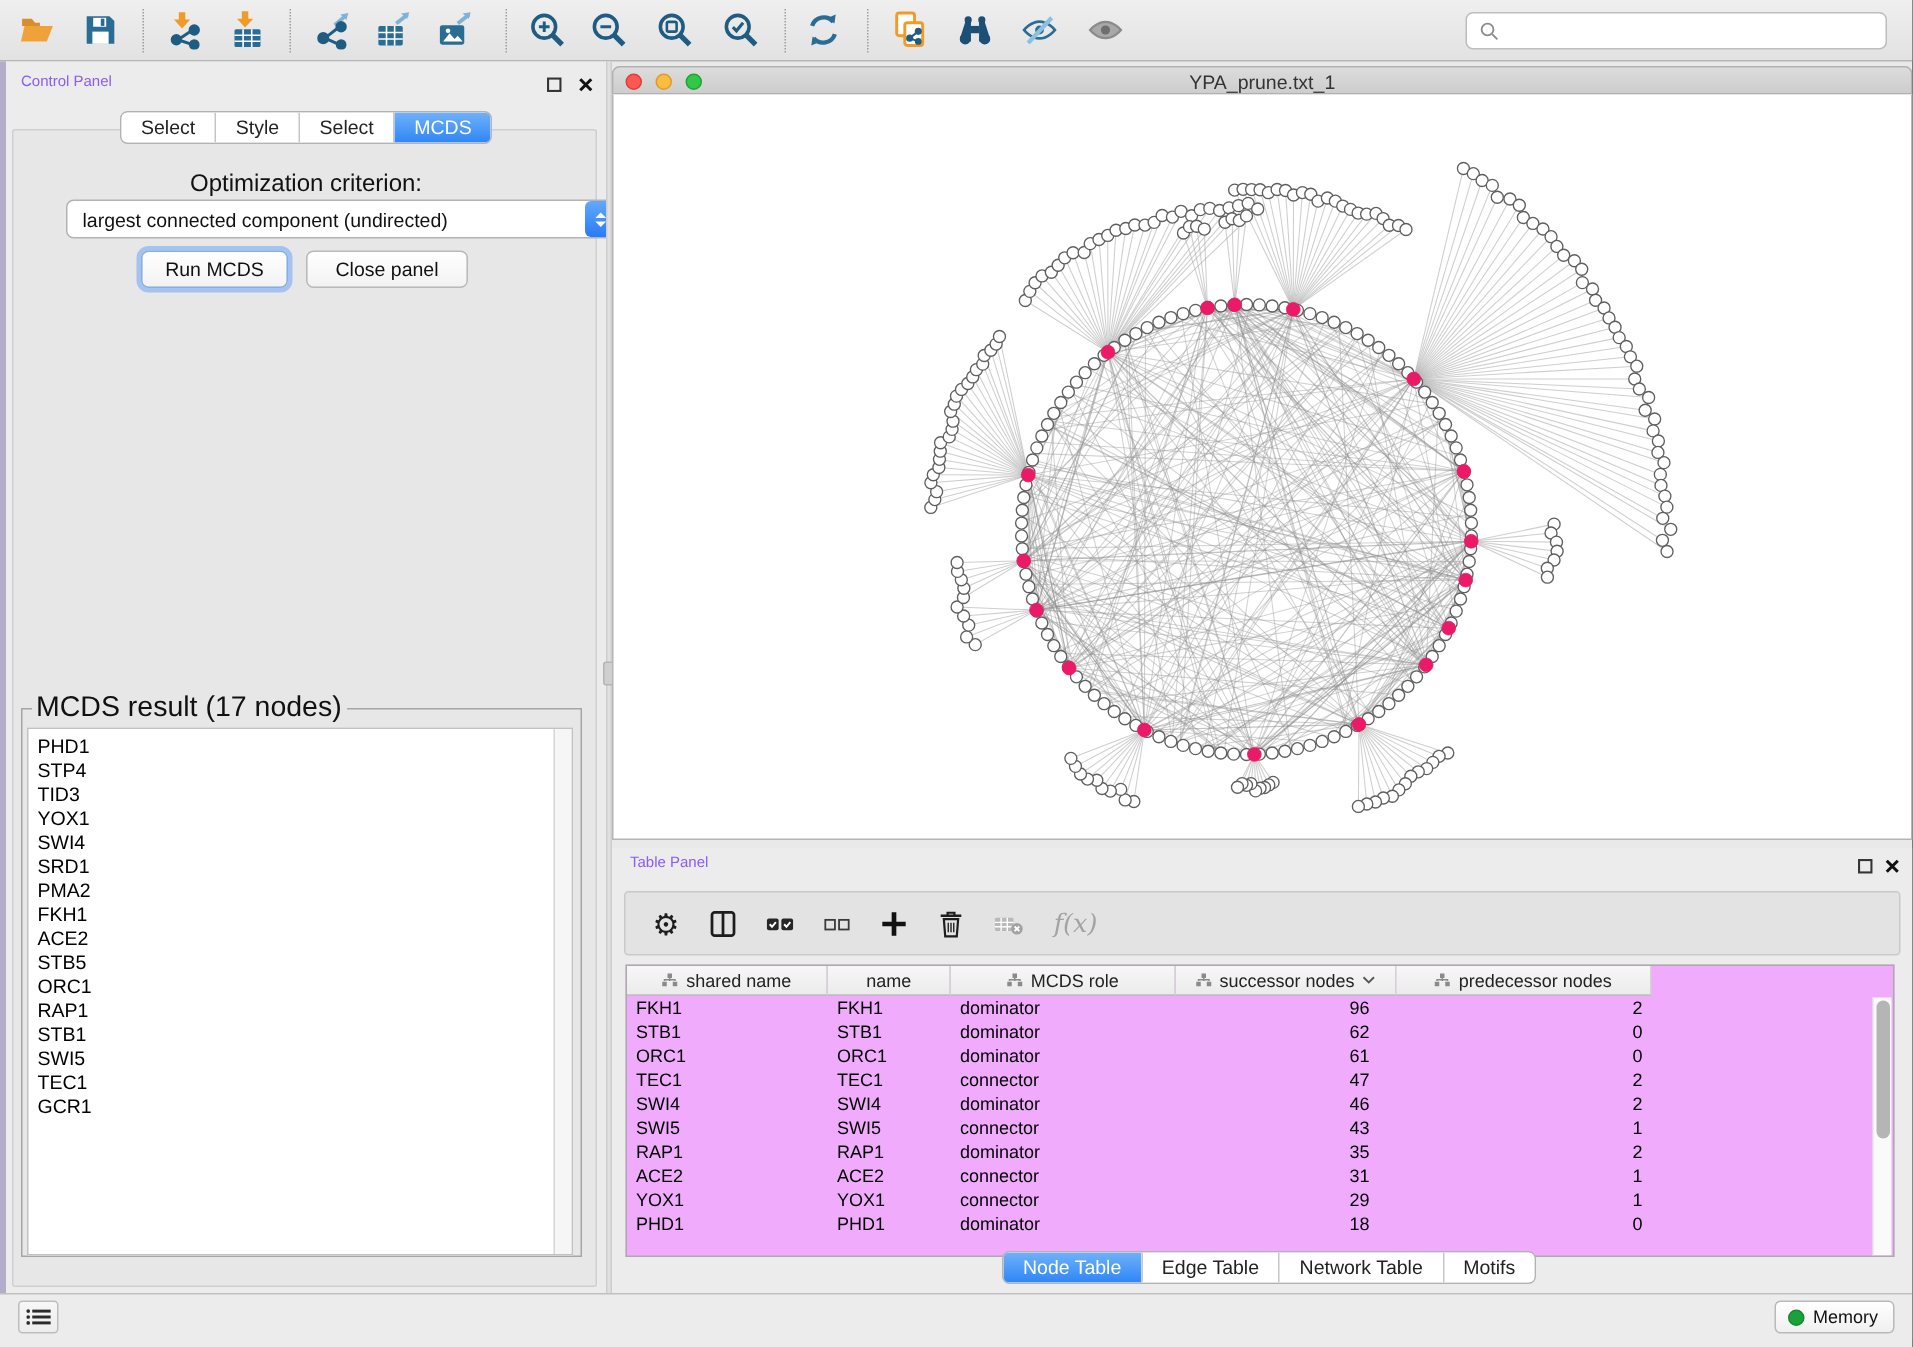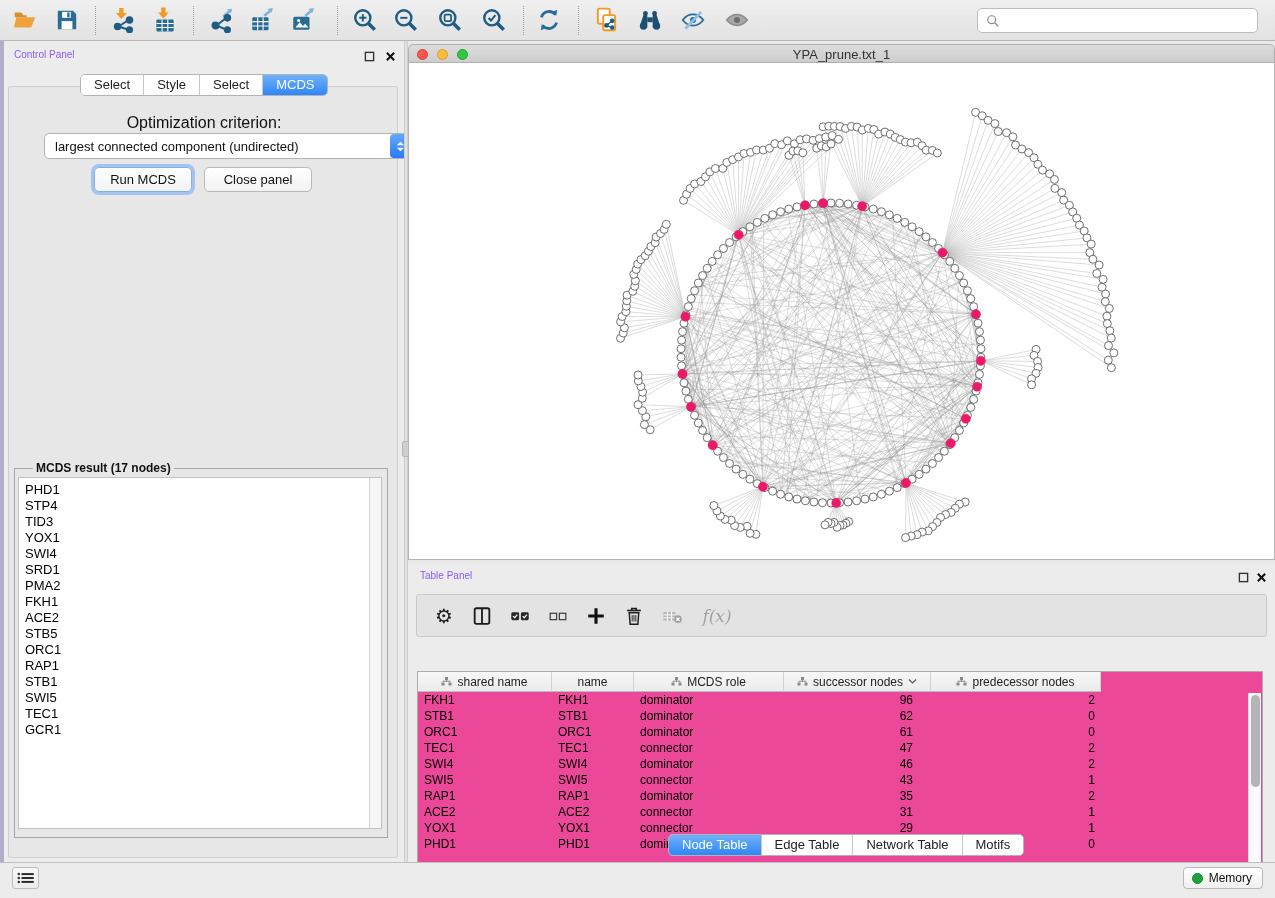--- a/index.html
+++ b/index.html
@@ -46,21 +46,21 @@
     background:linear-gradient(#62a9fb,#2a7bf6); display:flex; flex-direction:column;
     align-items:center; justify-content:center; gap:1px; }
   .btn { position:absolute; top:126px; height:25px; background:linear-gradient(#ffffff,#f2f2f2);
     border:1px solid #b9b9b9; border-radius:5px; font-size:13px; color:#111;
     display:flex; align-items:center; justify-content:center; font-family:"Liberation Sans",sans-serif; }
   #run-btn { left:90px; width:98px; border-color:#85aee2;
     box-shadow:0 0 0 3px rgba(110,165,250,.55); }
   #close-btn { left:200px; width:108px; }
   #mcds-fieldset { position:absolute; left:10px; top:420px; width:374px; height:377px;
     border:1px solid #a6a6a6; }
-  #mcds-fieldset legend { font-size:12px; color:#111; margin-left:18px; padding:0 3px;font-weight:bold; }
+  #mcds-fieldset legend { font-size:19px; color:#111; margin-left:6px; padding:0 3px; }
   #mcds-list { position:absolute; left:3px; top:2px; width:364px; height:352px;
     background:#fff; border:1px solid #c2c2c2; overflow:hidden; }
   #mcds-scroll { position:absolute; right:0; top:0; width:12px; height:100%;
     background:#f6f6f6; border-left:1px solid #d6d6d6; }
   .mcds-item { font-size:13px; line-height:16px; padding-left:6px; color:#000; }
   #mcds-items { padding-top:4px; }
   
   #v-splitter { position:absolute; left:404px; top:41px; width:4px; height:821px; background:#e0e0e0;
     border-left:1px solid #cdcdcd; border-right:1px solid #cdcdcd; }
   #v-handle { position:absolute; left:-3px; top:400px; width:8px; height:16px;
@@ -81,21 +81,21 @@
   
   #table-panel { position:absolute; left:408px; top:565px; width:867px; height:297px; background:#ececec; }
   #tp-toolbar { position:absolute; left:8px; top:29px; width:851px; height:43px;
     background:#e3e3e3; border:1px solid #c9c9c9; border-radius:3px; display:flex;
     align-items:center; gap:12px; padding-left:14px; }
   .tp-icon { width:26px; height:26px; display:flex; align-items:center; justify-content:center; }
   .tp-icon svg { width:22px; height:22px; }
   #gear-glyph { font-family:"DejaVu Sans",sans-serif; font-size:20px; color:#1d1d1d; line-height:22px; }
   #fx-glyph { font-family:"DejaVu Serif",serif; font-style:italic; font-size:17px; color:#a3a3a3; }
   #data-table { position:absolute; left:9px; top:78px; width:846px; height:195px;
-    background:#ec4899; border:1px solid #ababab; overflow:hidden;margin-top:28px; }
+    background:#f0abfc; border:1px solid #ababab; overflow:hidden; }
   #table-header { display:flex; height:20px; }
   .th { background:linear-gradient(#f7f7f7,#ebebeb); border-right:1px solid #d2d2d2;
     border-bottom:1px solid #bcbcbc; font-size:12px; color:#222; display:flex;
     align-items:center; justify-content:center; gap:5px; overflow:hidden; white-space:nowrap; }
   .tr { display:flex; height:16px; }
   .td { font-size:12px; color:#000; line-height:16px; white-space:nowrap; overflow:hidden; }
   .td.left { padding-left:6px; text-align:left; }
   .td.right-s { padding-right:18px; text-align:right; }
   .td.right-p { padding-right:6px; text-align:right; }
   #table-vscroll { position:absolute; right:1px; top:21px; width:13px; height:172px;

